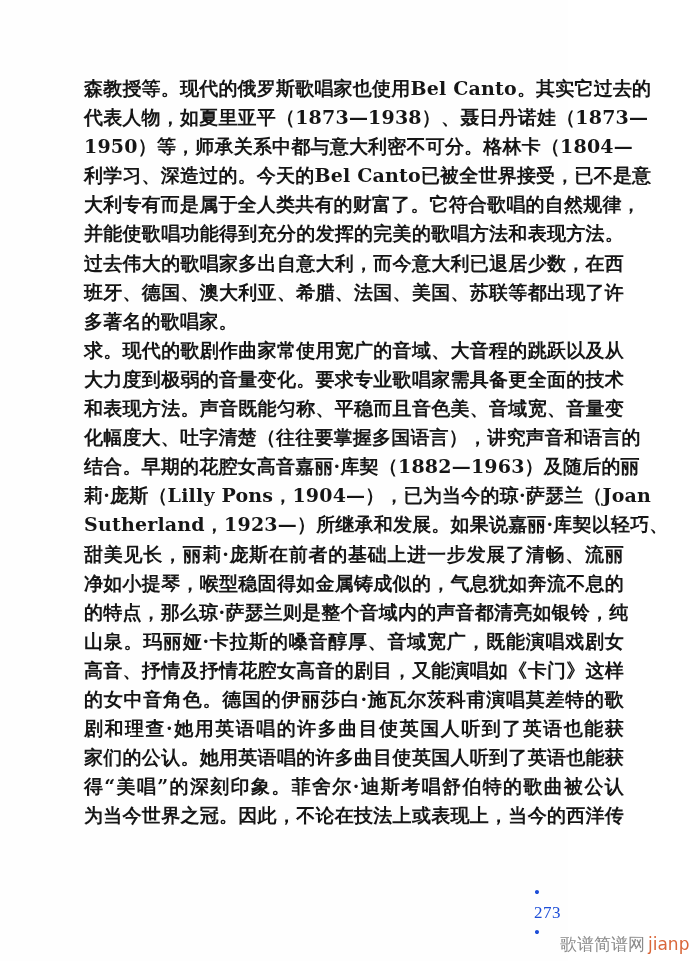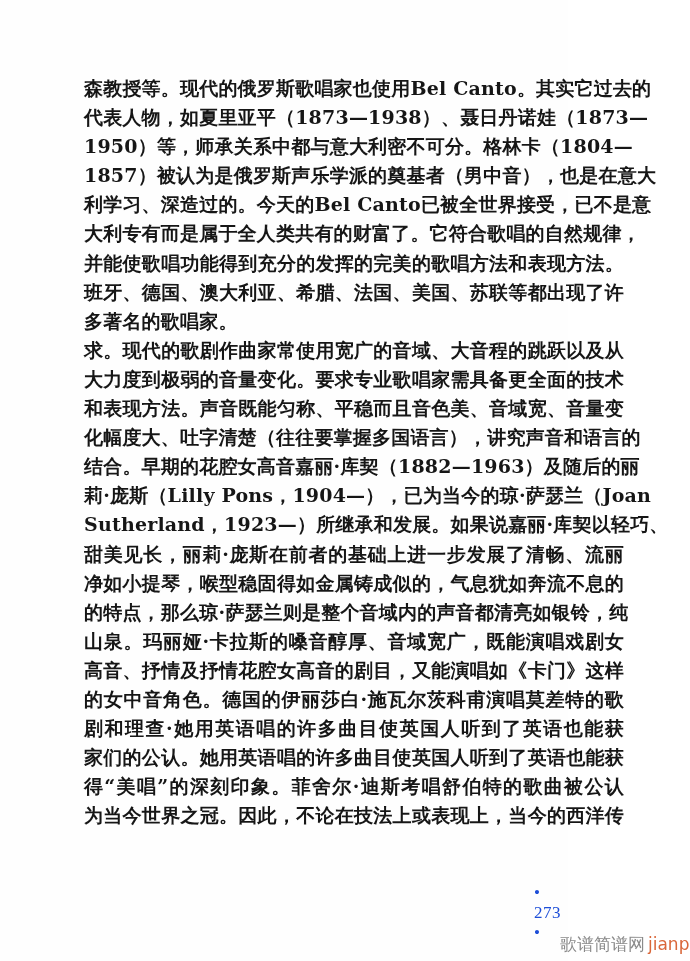--- a/index.html
+++ b/index.html
@@ -70,24 +70,24 @@
 </head>
 <body>
 
 <div class="page">
   <div class="body-text">
 
     <div class="paragraph">
       <div class="line">森教授等。现代的俄罗斯歌唱家也使用Bel Canto。其实它过去的</div>
       <div class="line">代表人物，如夏里亚平（1873—1938）、聂日丹诺娃（1873—</div>
       <div class="line">1950）等，师承关系中都与意大利密不可分。格林卡（1804—</div>
-      <div class="line">1857）被认为是俄罗斯声乐学派的奠基者（男中音），也是在意大</div>
       <div class="line">利学习、深造过的。今天的Bel Canto已被全世界接受，已不是意</div>
       <div class="line">大利专有而是属于全人类共有的财富了。它符合歌唱的自然规律，</div>
       <div class="line">并能使歌唱功能得到充分的发挥的完美的歌唱方法和表现方法。</div>
+      <div class="line">过去伟大的歌唱家多出自意大利，而今意大利已退居少数，在西</div>
       <div class="line">班牙、德国、澳大利亚、希腊、法国、美国、苏联等都出现了许</div>
       <div class="line last">多著名的歌唱家。</div>
     </div>
 
     <div class="paragraph">
       <div class="line">求。现代的歌剧作曲家常使用宽广的音域、大音程的跳跃以及从</div>
       <div class="line">大力度到极弱的音量变化。要求专业歌唱家需具备更全面的技术</div>
       <div class="line">和表现方法。声音既能匀称、平稳而且音色美、音域宽、音量变</div>
       <div class="line">化幅度大、吐字清楚（往往要掌握多国语言），讲究声音和语言的</div>
       <div class="line">结合。早期的花腔女高音嘉丽·库契（1882—1963）及随后的丽</div>

